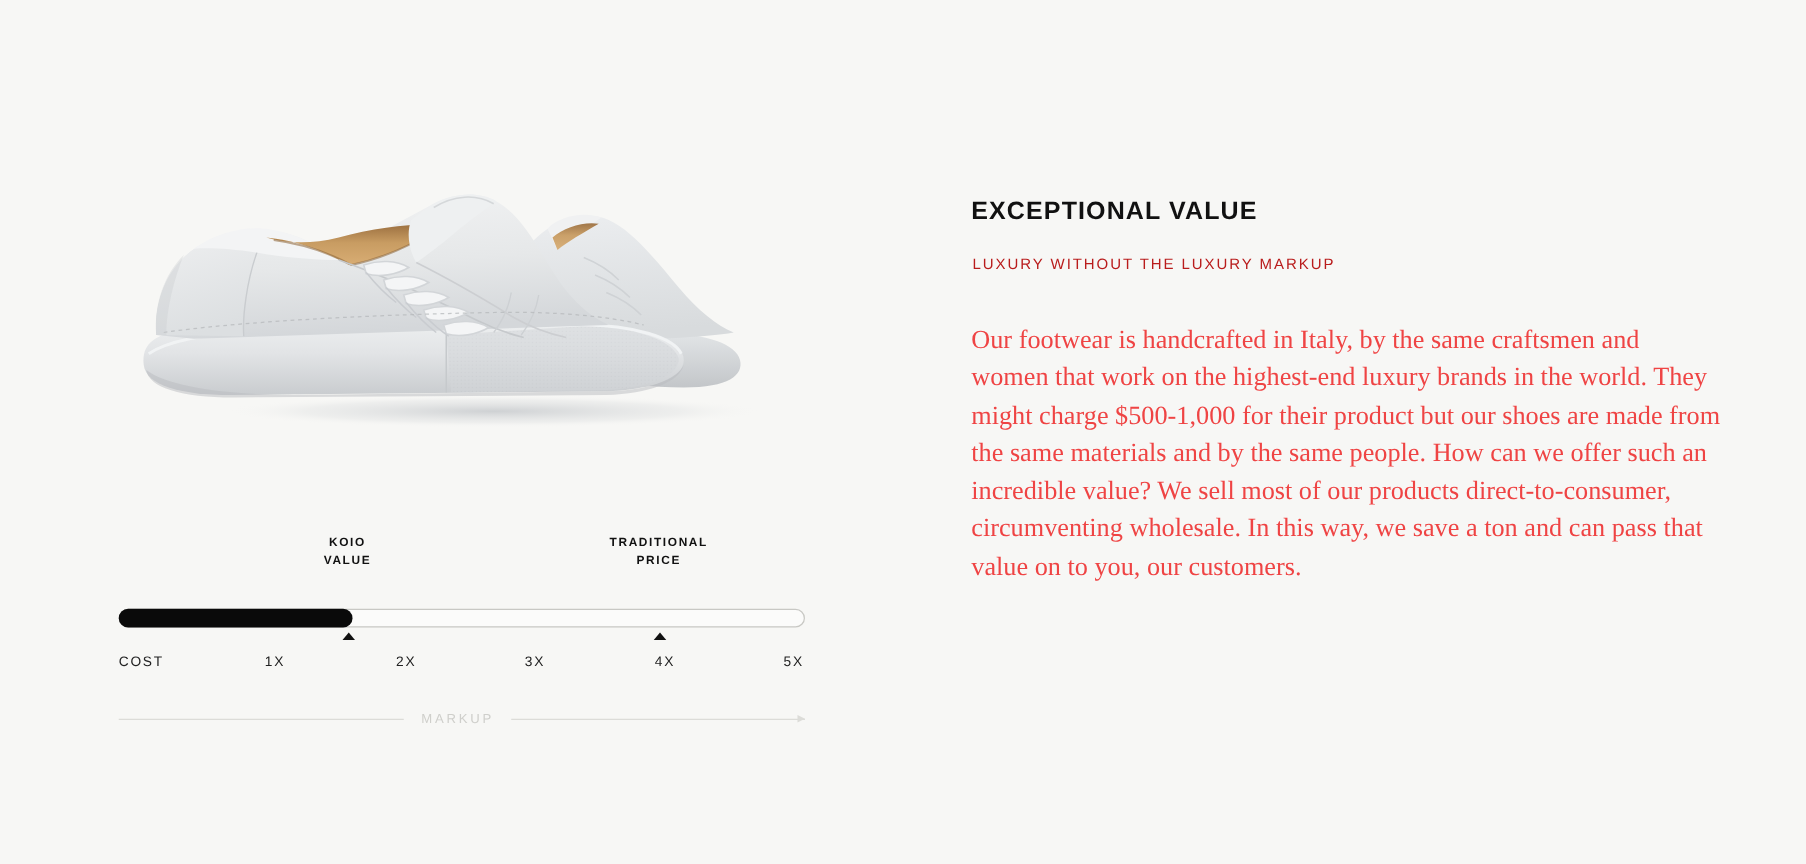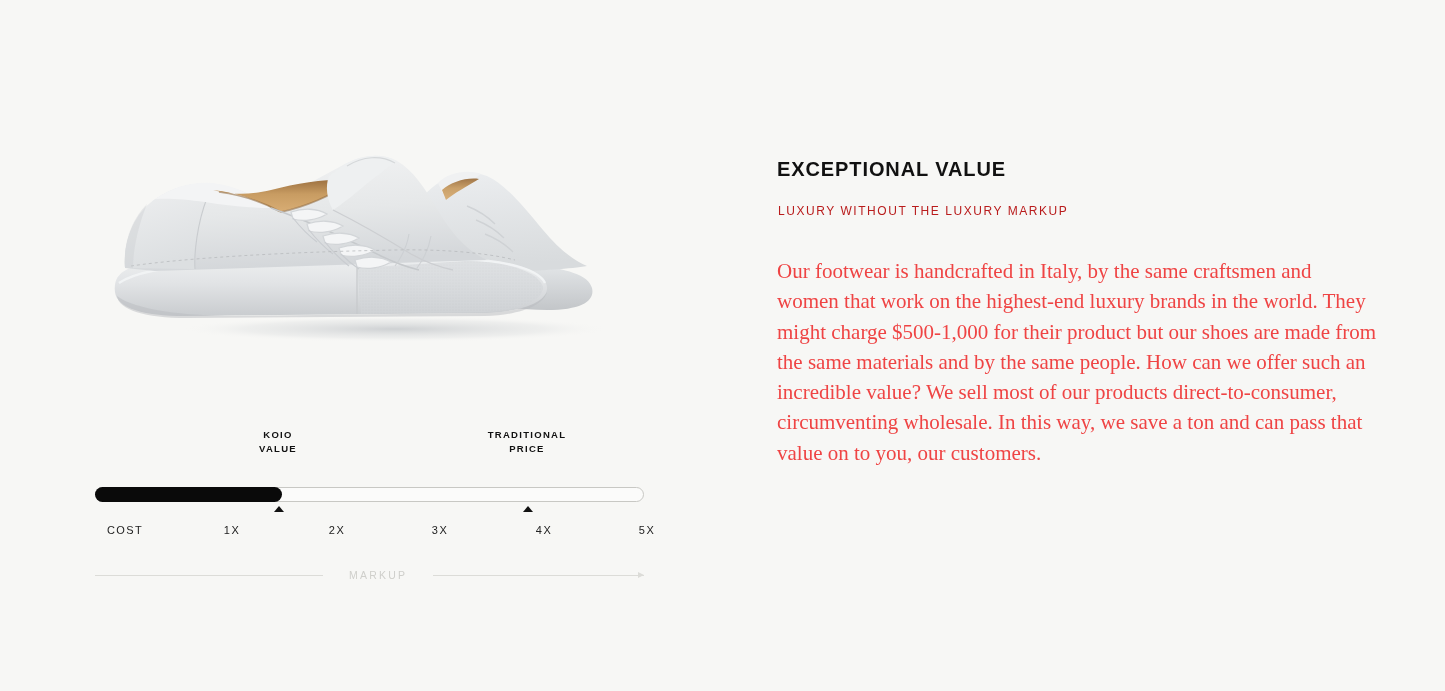--- a/index.html
+++ b/index.html
@@ -106,41 +106,40 @@
     border-bottom: 6px solid #111111;
     transform: translateX(-50%);
   }
 
   .ticks {
     position: absolute;
     left: 0;
     top: 96px;
     width: 549px;
     height: 18px;
-    margin-left: 12px;
   }
 
   .tick {
     position: absolute;
     font-size: 11px;
     letter-spacing: 1.4px;
     color: #222222;
     white-space: nowrap;
   }
   .tick.center { transform: translateX(-50%); }
 
   .markup-axis {
     position: absolute;
     left: 0;
     top: 140px;
     width: 549px;
     height: 14px;
     display: flex;
     align-items: center;
-    gap: 12px;
+    gap: 0;
     justify-content: space-between;
   }
   .markup-line {
     height: 1px;
     background: #dcdcd8;
   }
   .markup-line.left  { width: 228px; }
   .markup-line.right { flex: 1; position: relative; }
   .markup-line.right::after {
     content: "";

